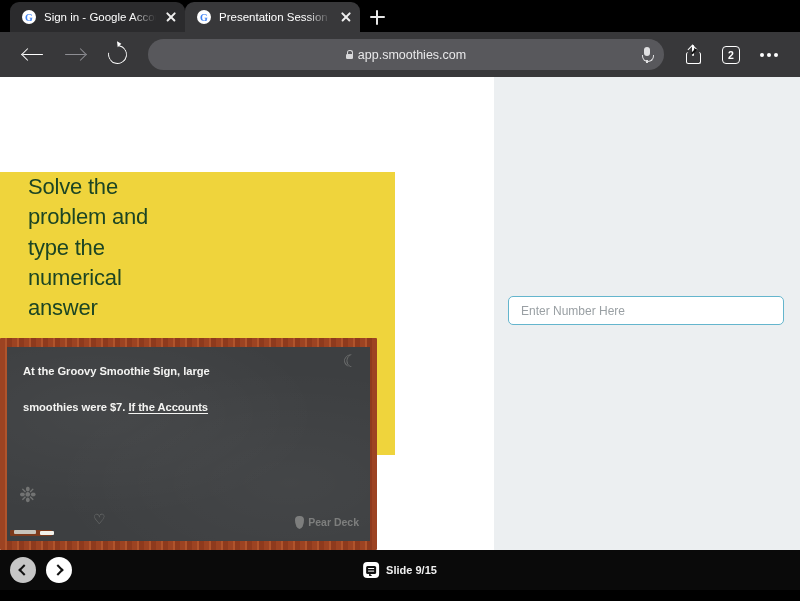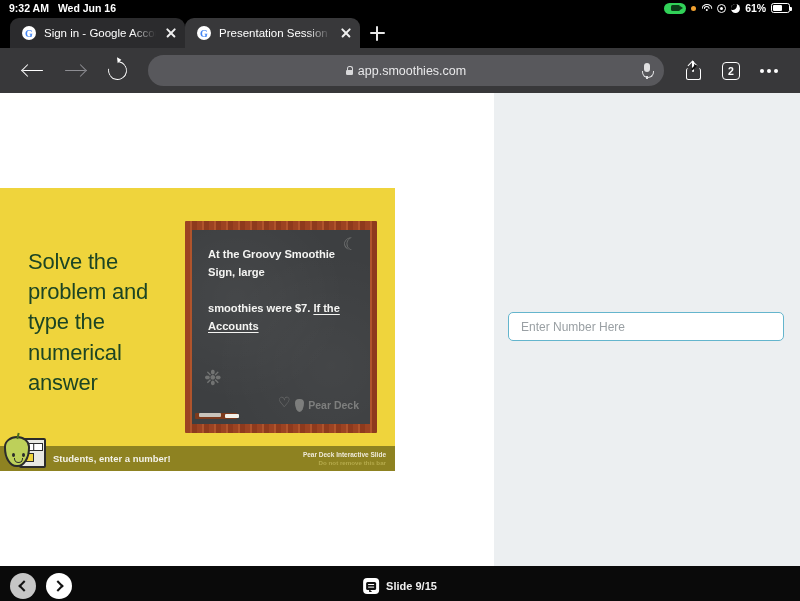--- a/index.html
+++ b/index.html
@@ -196,21 +196,21 @@
 
   
   .page { position:relative; height:473px; background:#fff; display:flex; }
   .left-pane { width:493px; background:#fff; position:relative; }
   .right-pane { flex:1; background:#eceff1; position:relative; border-left:1px solid #fff;}
 
   
   .slide {
     position:absolute; top:95px; left:0; width:395px; height:283px;
     background:#efd43c;
-    display:flex; align-items:stretch;
+    display:flex; align-items:stretch;flex-direction:column;
   }
   .slide-left {
     width:185px; display:flex; align-items:center; padding:0 14px 14px 28px;
   }
   .slide-prompt {
     font-size:22px; line-height:1.38; font-weight:400;
     color:#1c4524; letter-spacing:-0.2px;
   }
   .slide-right { flex:1; display:flex; align-items:center; padding:0 18px 6px 0; }
 
@@ -349,43 +349,20 @@
   .deck-icon .bub i {
     position:absolute; left:1.6px; top:2px; width:6.6px; height:1px; background:#fff;
     box-shadow:0 2.6px 0 #fff;
   }
 </style>
 </head>
 <body>
 
 <div id="app">
 
-  <div class="statusbar">
-    <div class="sb-left">
-      <span>9:32 AM</span>
-      <span>Wed Jun 16</span>
-    </div>
-    <div class="sb-right">
-      <span class="rec-pill">
-          <span class="rec-cam"></span>
-        </span>
-      <span class="dot-orange"></span>
-      <span class="ico-wifi">
-          <i></i>
-          <i></i>
-          <i></i>
-        </span>
-      <span class="ico-circle"></span>
-      <span class="ico-moon"></span>
-      <span class="batt-pct">61%</span>
-      <span class="batt">
-          <span style="width:61%"></span>
-        </span>
-    </div>
-  </div>
 
   <div class="tabstrip">
     <div class="tab inactive">
       <span class="g-icon" style="color:#4285f4">G</span>
       <span class="tab-title">Sign in - Google Accounts</span>
       <span class="tab-x"></span>
     </div>
     <div class="tab active">
       <span class="g-icon" style="color:#4285f4">G</span>
       <span class="tab-title">Presentation Session Stu</span>
@@ -463,40 +440,20 @@
               </div>
               <div class="tray">
                 <i class="board"></i>
                   <i class="eraser"></i>
                   <i class="chalk"></i>
               </div>
             </div>
           </div>
         </div>
 
-        <div class="slide-bar">
-          <div class="pear-mascot">
-            <span class="pm-calc">
-                <i class="pm-screen"></i>
-                <i class="pm-key"></i>
-              </span>
-            <span class="pm-pear">
-                <span class="pm-eyes">
-                  <i></i>
-                  <i></i>
-                </span>
-                <span class="pm-smile"></span>
-              </span>
-          </div>
-          <div class="bar-label">Students, enter a number!</div>
-          <div class="bar-right">
-            <div class="l1">Pear Deck Interactive Slide</div>
-            <div class="l2">Do not remove this bar</div>
-          </div>
-        </div>
       </div>
 
     </div>
 
     <div class="right-pane">
       <input class="answer-input" type="text" placeholder="Enter Number Here" style="">
     </div>
   </div>
 
   <div class="bottombar">

